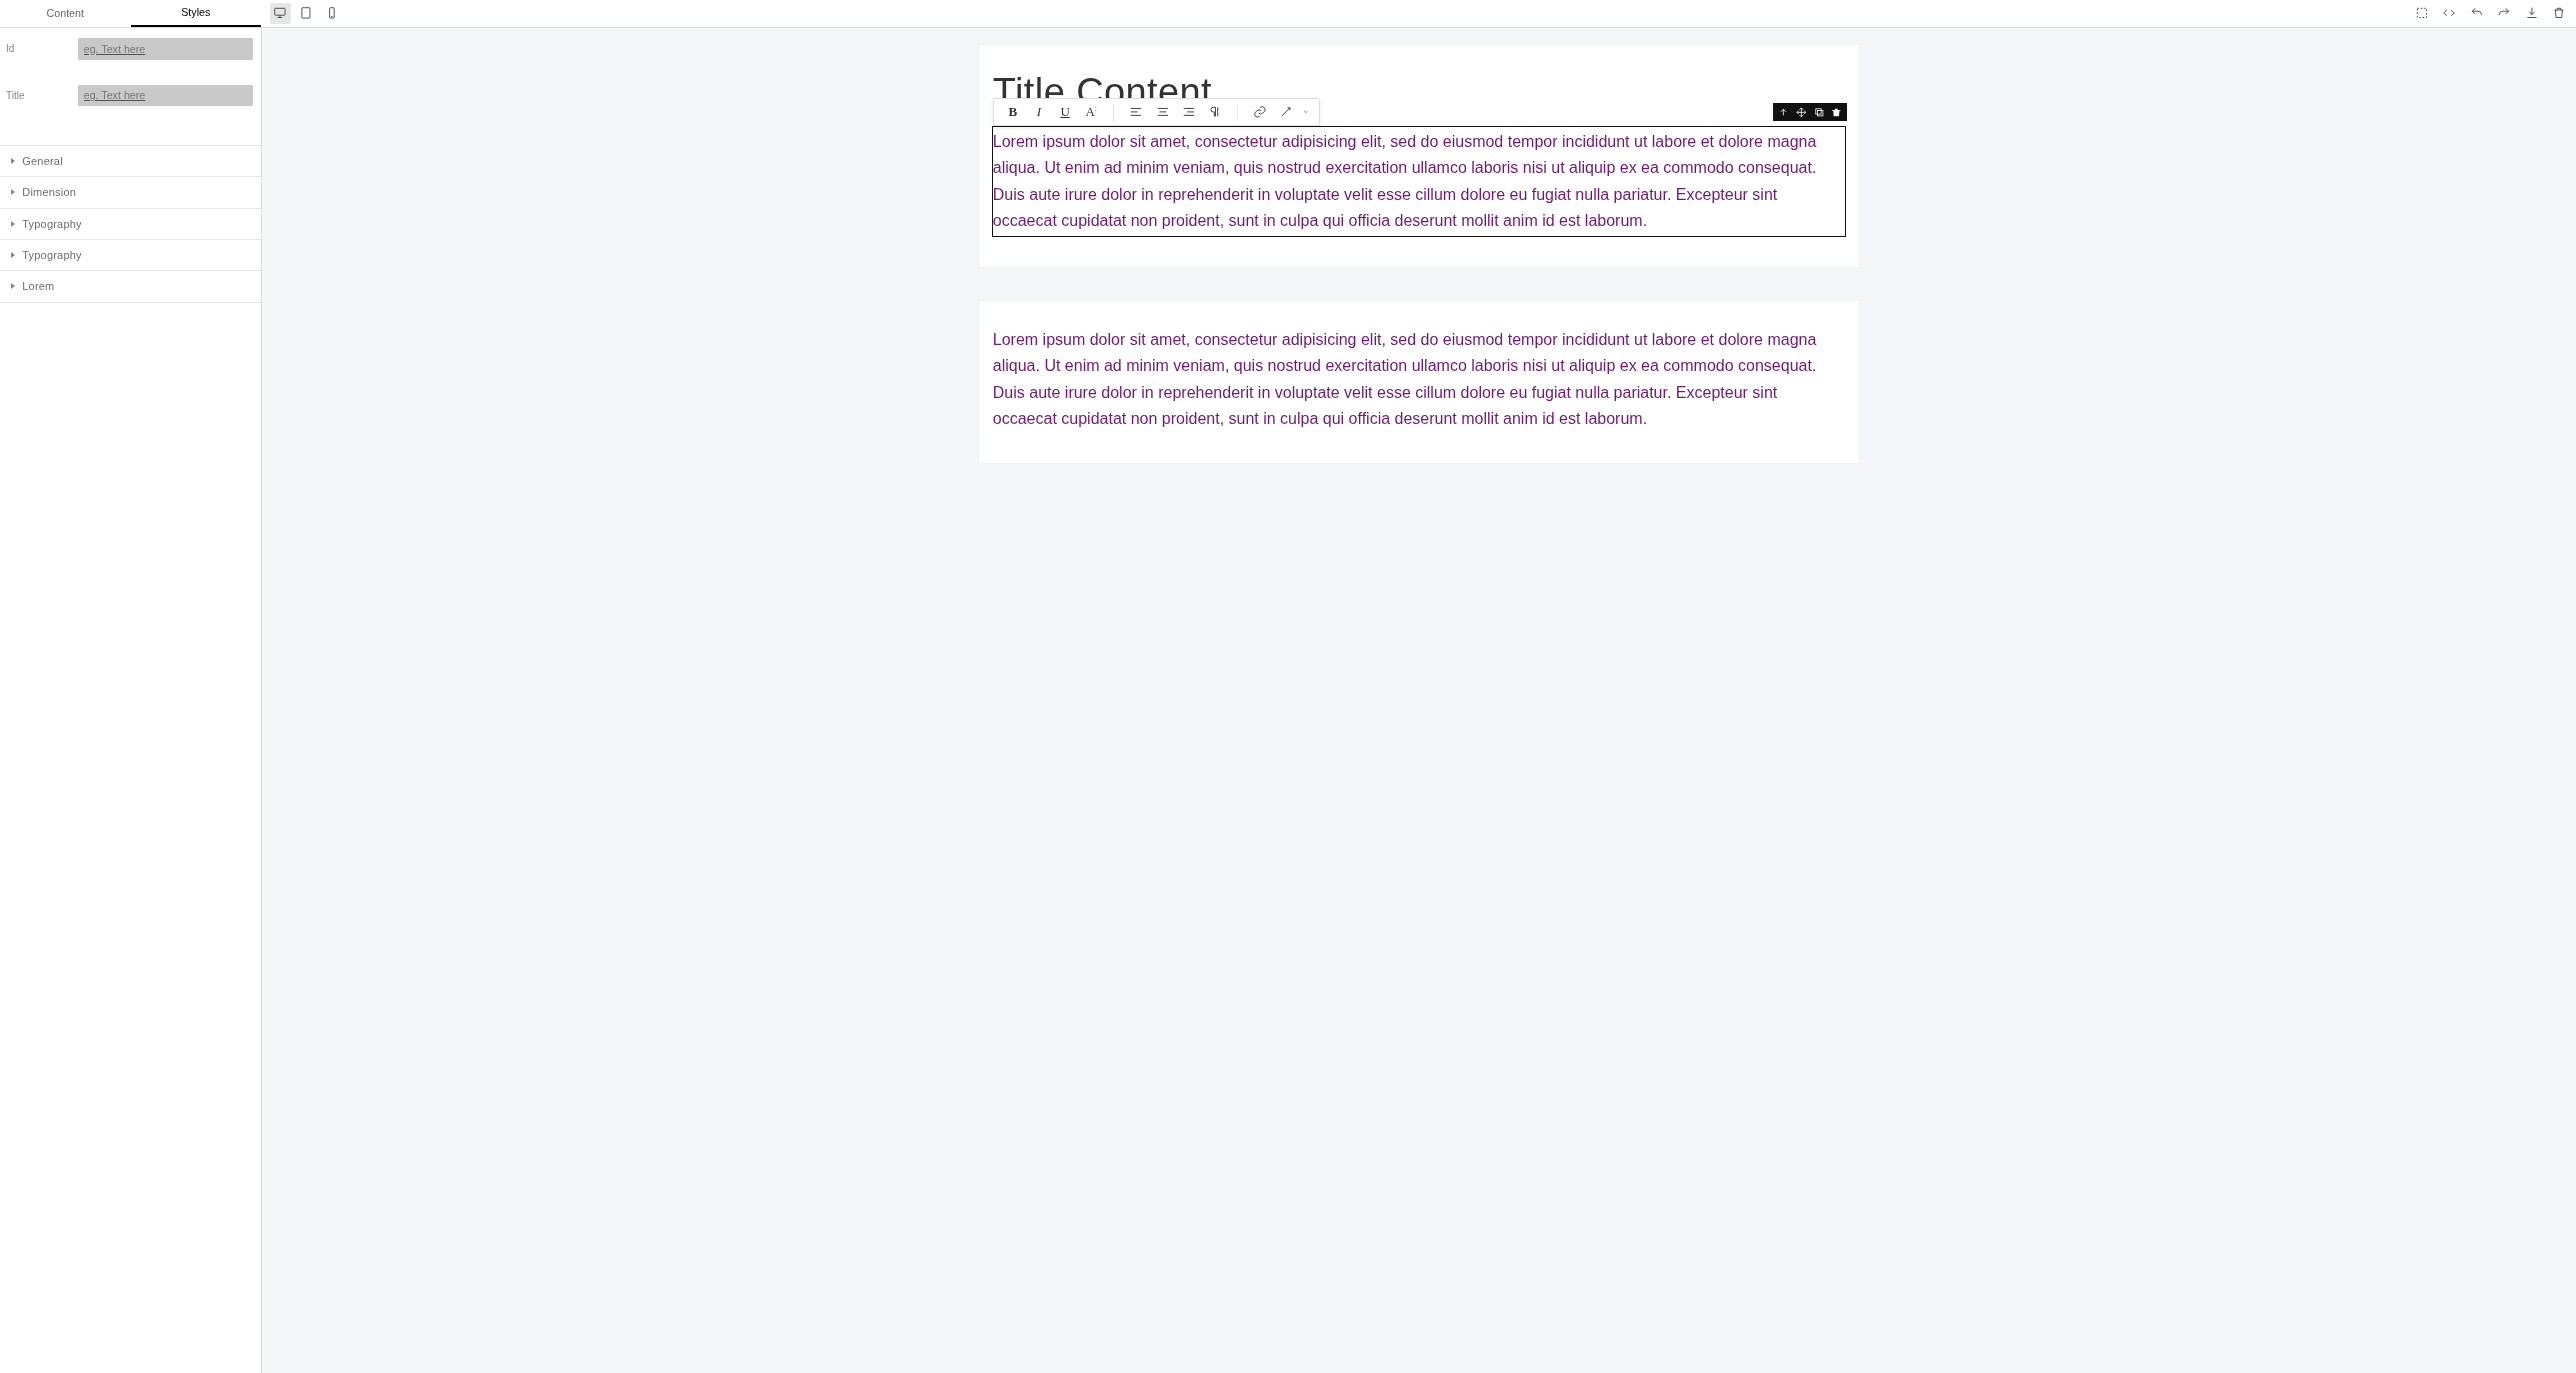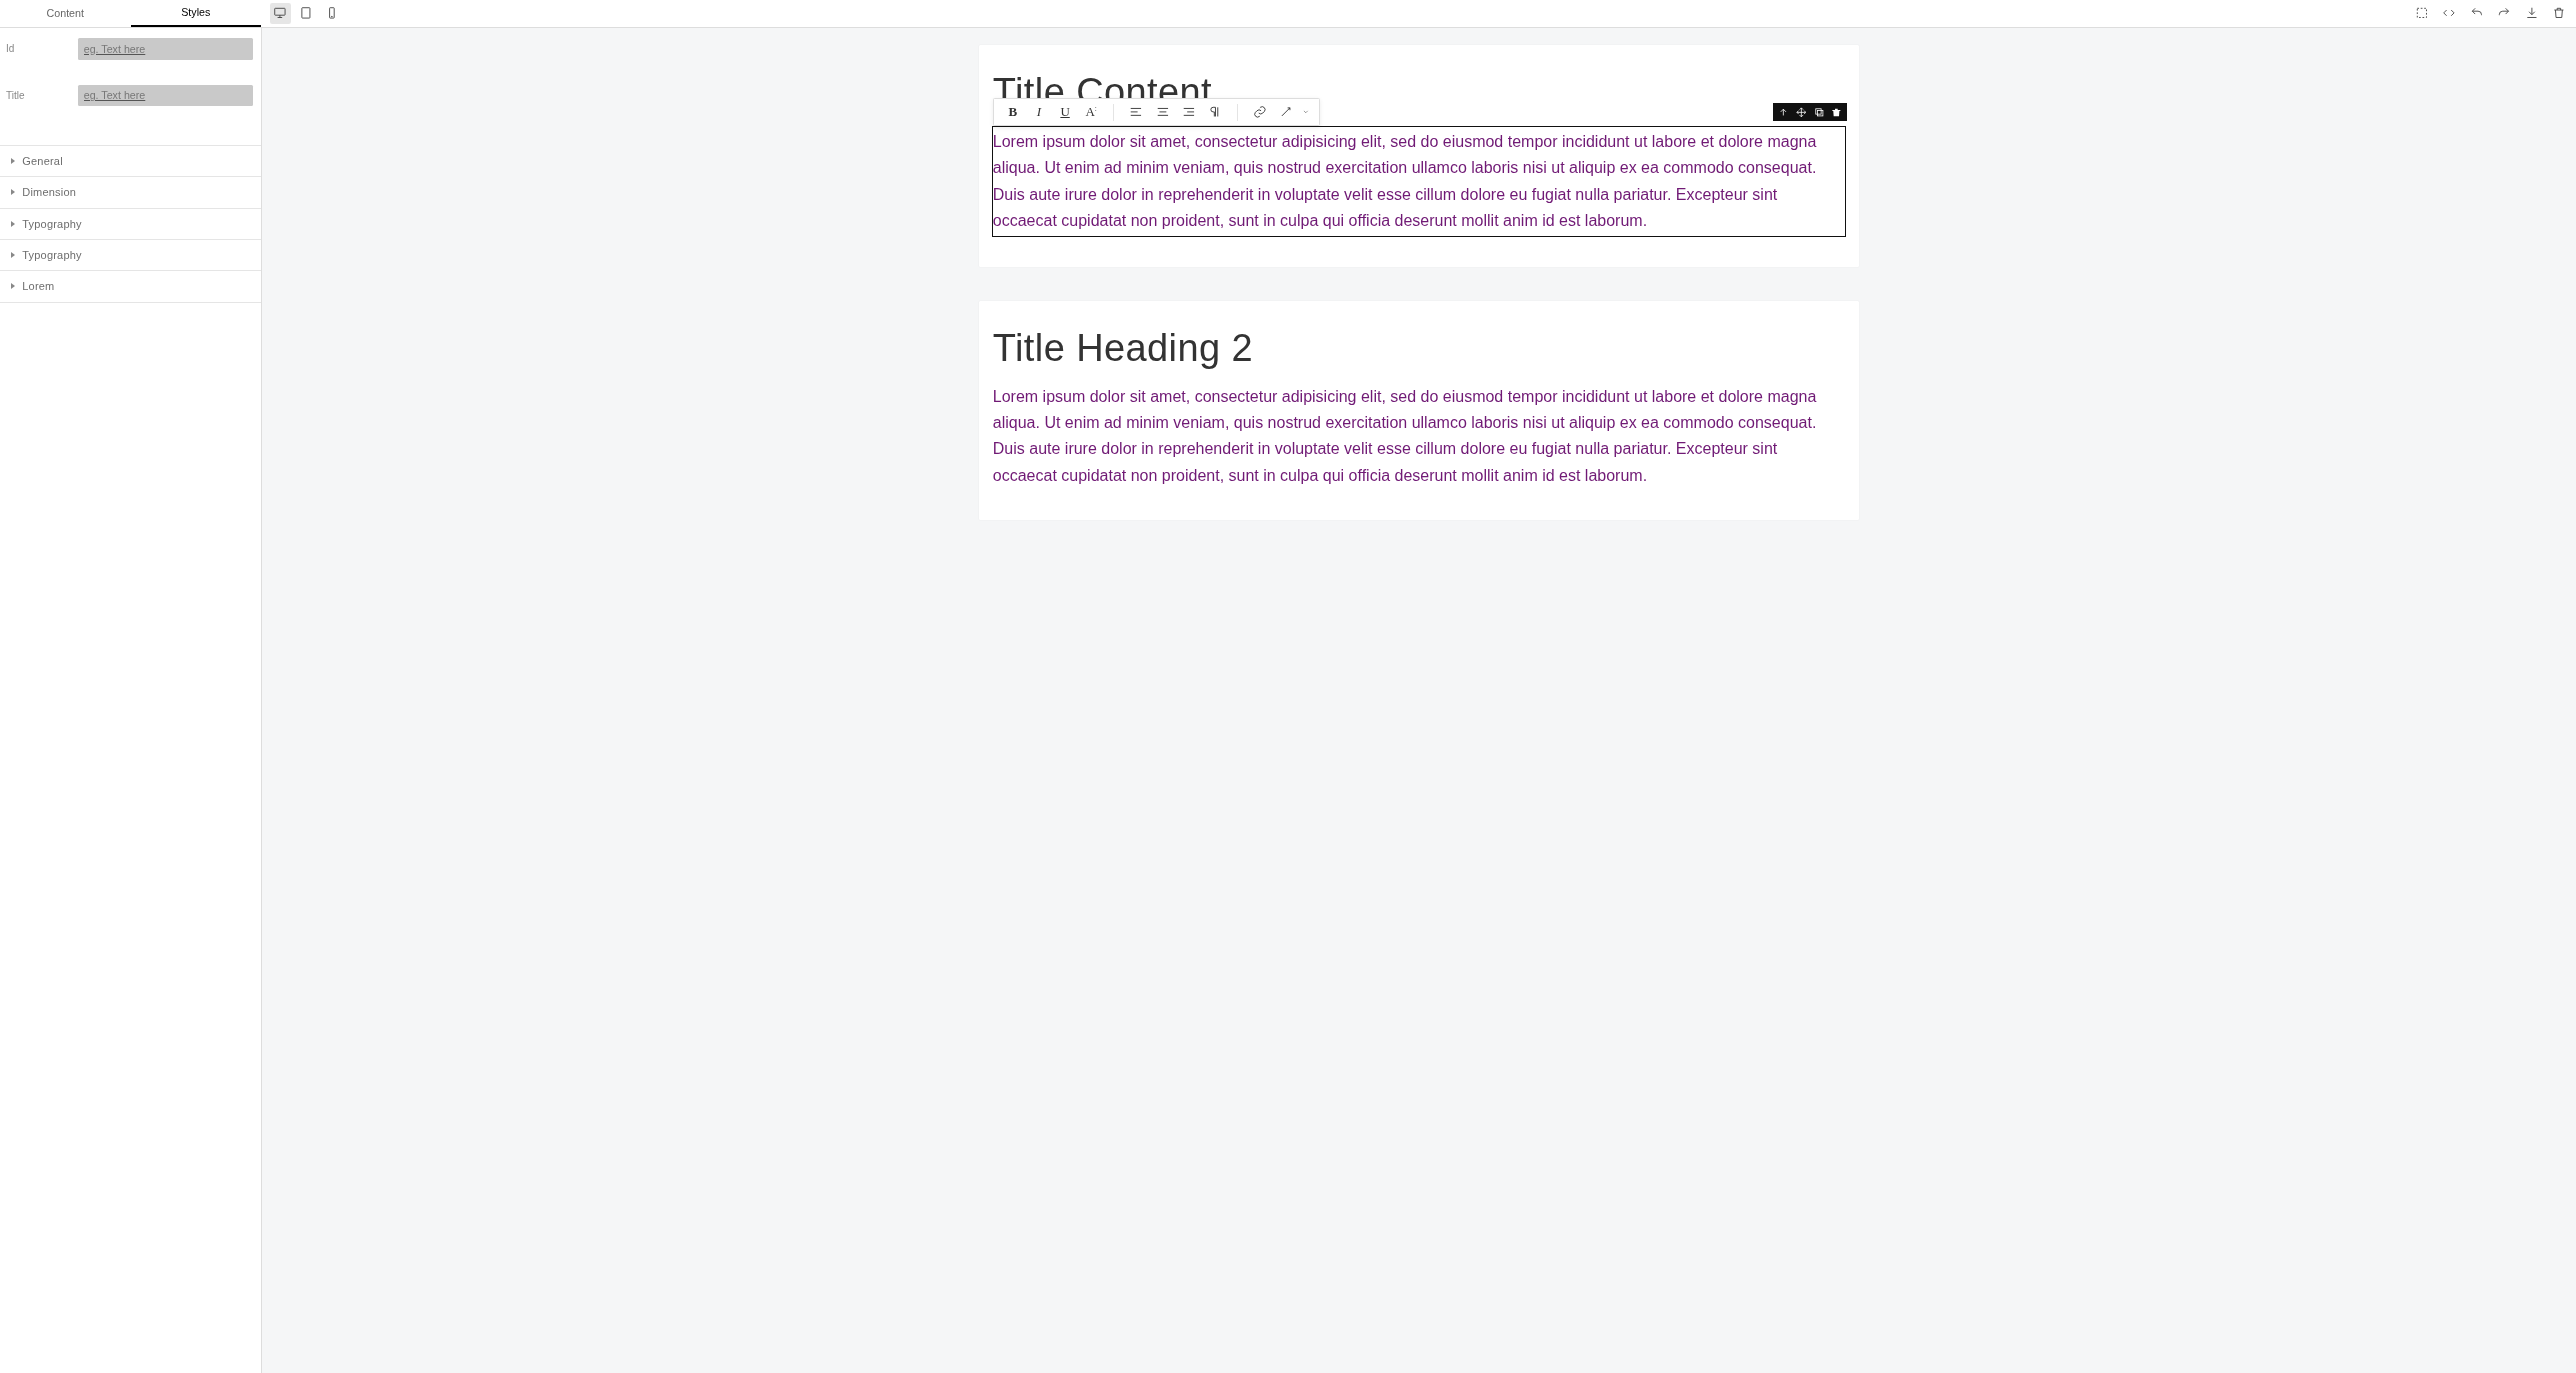--- a/index.html
+++ b/index.html
@@ -250,19 +250,18 @@
                   <path d="M5 7h14l-1 14H6L5 7zm4-3h6v3H9V4zM3 7h18v2H3z"></path>
                 </svg>
             </div>
           </div>
 
           <p class="selected">Lorem ipsum dolor sit amet, consectetur adipisicing elit, sed do eiusmod tempor incididunt ut labore et dolore magna aliqua. Ut enim ad minim veniam, quis nostrud exercitation ullamco laboris nisi ut aliquip ex ea commodo consequat. Duis aute irure dolor in reprehenderit in voluptate velit esse cillum dolore eu fugiat nulla pariatur. Excepteur sint occaecat cupidatat non proident, sunt in culpa qui officia deserunt mollit anim id est laborum.</p>
         </div>
       </div>
 
       <div class="card">
-        <h1>Title Heading 2</h1>
         <p>Lorem ipsum dolor sit amet, consectetur adipisicing elit, sed do eiusmod tempor incididunt ut labore et dolore magna aliqua. Ut enim ad minim veniam, quis nostrud exercitation ullamco laboris nisi ut aliquip ex ea commodo consequat. Duis aute irure dolor in reprehenderit in voluptate velit esse cillum dolore eu fugiat nulla pariatur. Excepteur sint occaecat cupidatat non proident, sunt in culpa qui officia deserunt mollit anim id est laborum.</p>
       </div>
     </div>
   </div>
 </div>
 
 
 </body></html>

